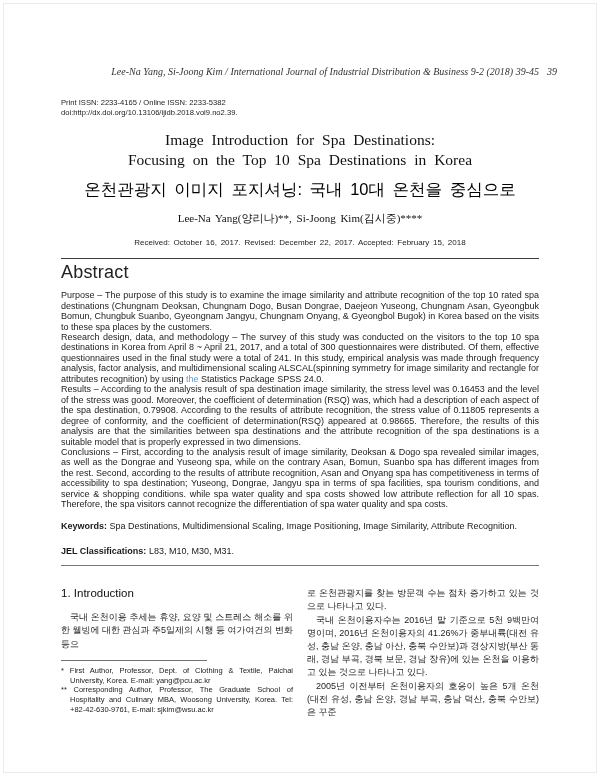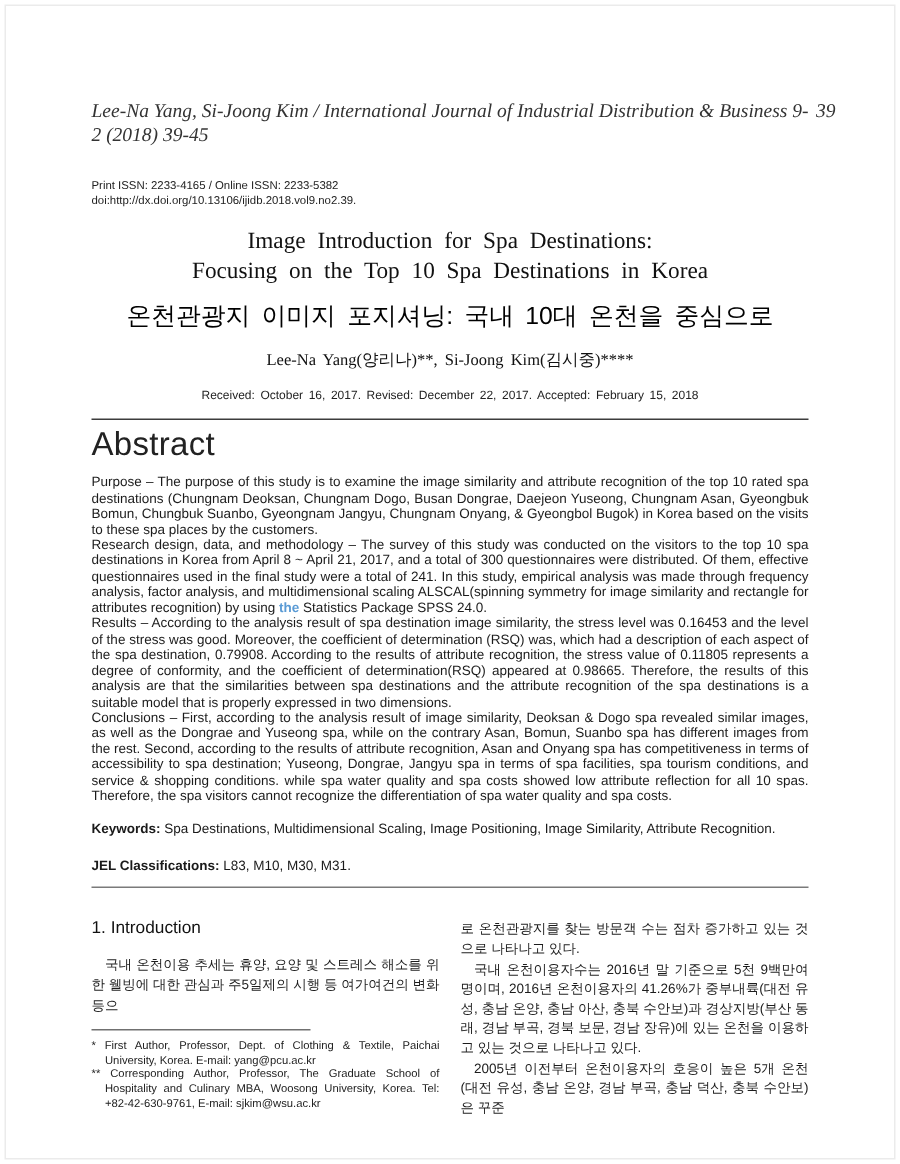--- a/index.html
+++ b/index.html
@@ -1,43 +1,43 @@
 <!DOCTYPE html>
 <html><head>
 <meta charset="utf-8">
 <style>
   * { margin:0; padding:0; box-sizing:border-box; }
   html,body { width:600px; height:776px; background:#ffffff; }
   body { font-family:"Liberation Sans", sans-serif; color:#1a1a1a; position:relative; overflow:hidden; }
   .page { position:absolute; inset:3px; border:1px solid #ebebeb; background:#fff; }
   .content { padding:0 57px; position:relative; }
 
-  .running-head { margin-top:62px; position:relative; text-align:left;
-    font-family:"Liberation Serif", serif; font-style:italic; font-size:13px; color:#333; }
+  .running-head { margin-top:62px; position:relative; text-align:right;
+    font-family:"Liberation Serif", serif; font-style:italic; font-size:10px; color:#333; }
   .running-head .pageno { position:absolute; right:-18px; top:0; }
 
   .issn-block { margin-top:21px; font-size:7.6px; line-height:9.6px; color:#222; }
 
   .title-en { margin-top:13px; text-align:center; font-family:"Liberation Serif", serif;
     font-size:15.5px; line-height:20px; word-spacing:4px; color:#111; }
   .title-ko { margin-top:9px; text-align:center; font-weight:normal; font-size:16.5px;
     word-spacing:3px; color:#000; }
   .authors { margin-top:10px; text-align:center; font-family:"Liberation Serif", serif;
     font-size:11px; word-spacing:2px; color:#111; }
   .received { margin-top:12px; text-align:center; font-size:8px; color:#222; word-spacing:1.5px; }
 
   .rule1 { border:none; border-top:1.2px solid #3c3c3c; margin-top:11px; }
   .rule2 { border:none; border-top:1px solid #7a7a7a; margin-top:9px; }
 
-  .abstract-heading { margin-top:3px; font-size:22px; font-weight:400; color:#222; letter-spacing:0.2px; }
+  .abstract-heading { margin-top:3px; font-size:18px; font-weight:400; color:#222; letter-spacing:0.2px; }
 
   .abs { margin-top:7px; font-size:9px; line-height:10.45px; text-align:justify; color:#1c1c1c; }
   .abs p { margin:0; }
   .abs b { font-weight:normal; }
-  .link { color:#5b9bd5; cursor:pointer;font-weight:bold; }
+  .link { color:#5b9bd5; cursor:pointer; }
 
   .keywords { margin-top:11px; font-size:9px; line-height:10.5px; text-align:justify; }
   .jel { margin-top:15px; font-size:9px; }
 
   .columns { margin-top:21px; display:flex; gap:14px; }
   .col { width:236px; font-size:9px; line-height:13.2px; text-align:justify; color:#1c1c1c; }
 
   .section-heading { font-size:11.5px; font-weight:400; color:#111; margin-bottom:11px; line-height:13px; }
   .indent1 { text-indent:9px; }
 

